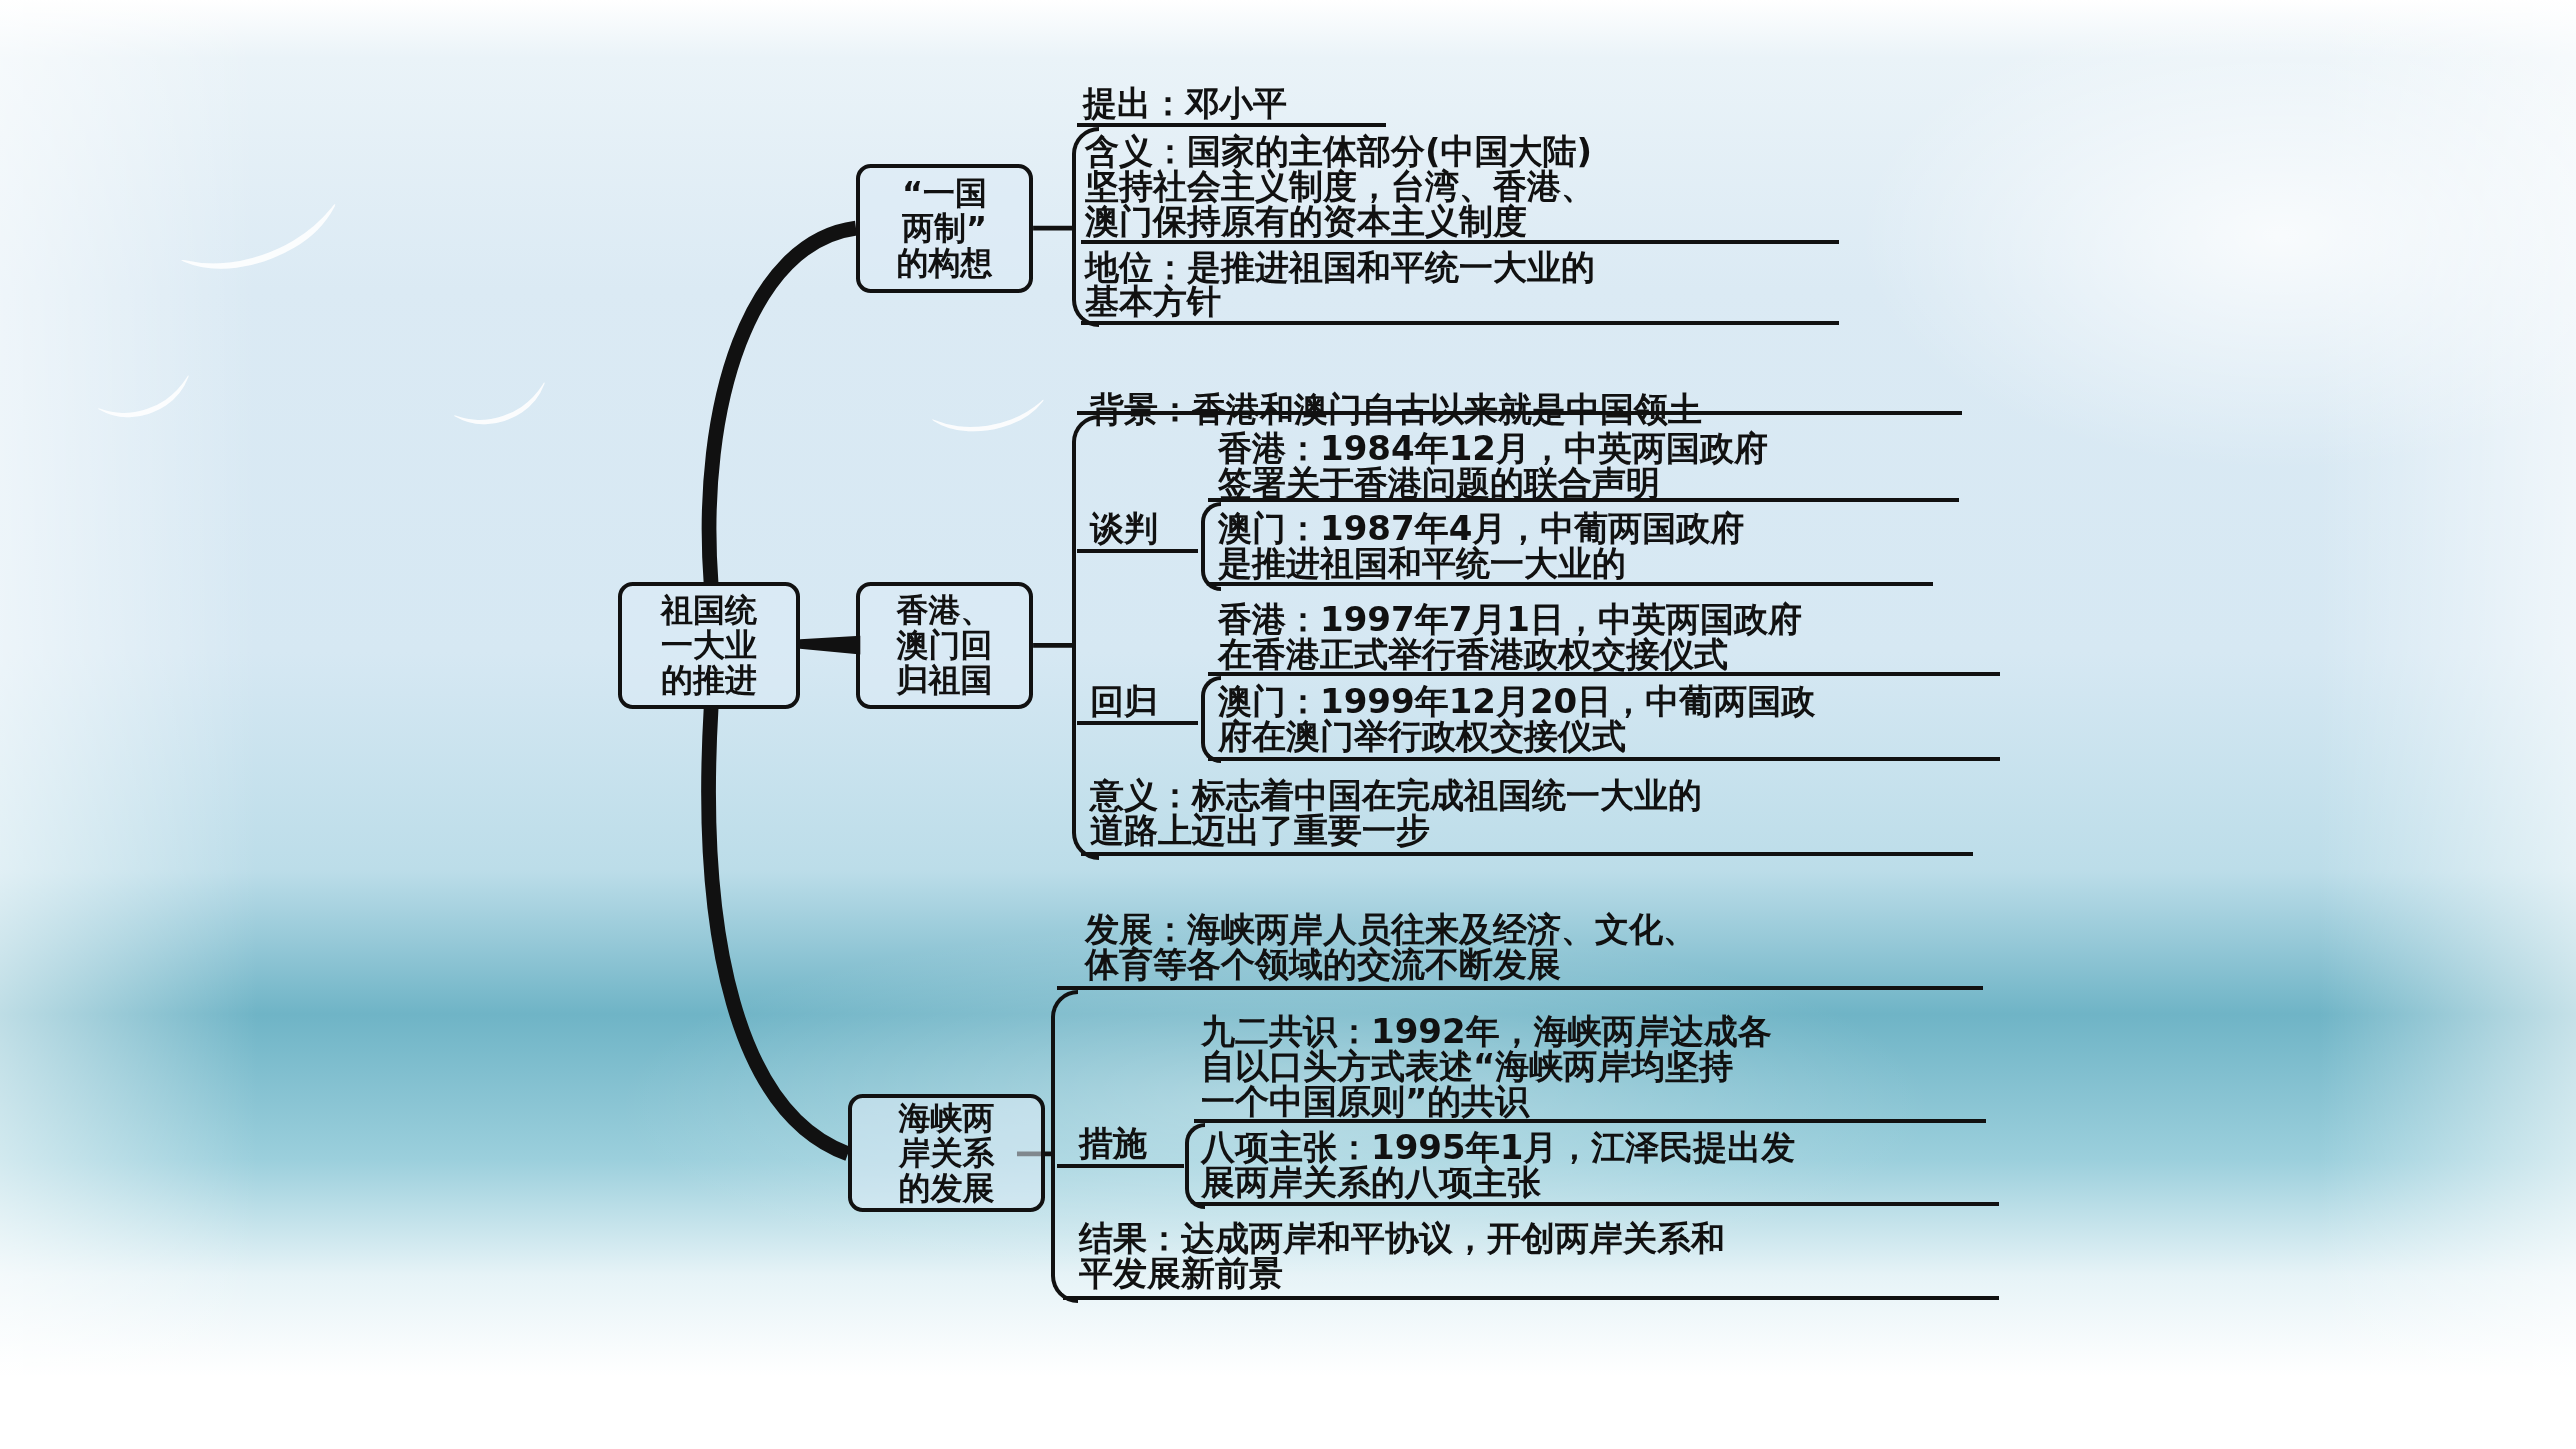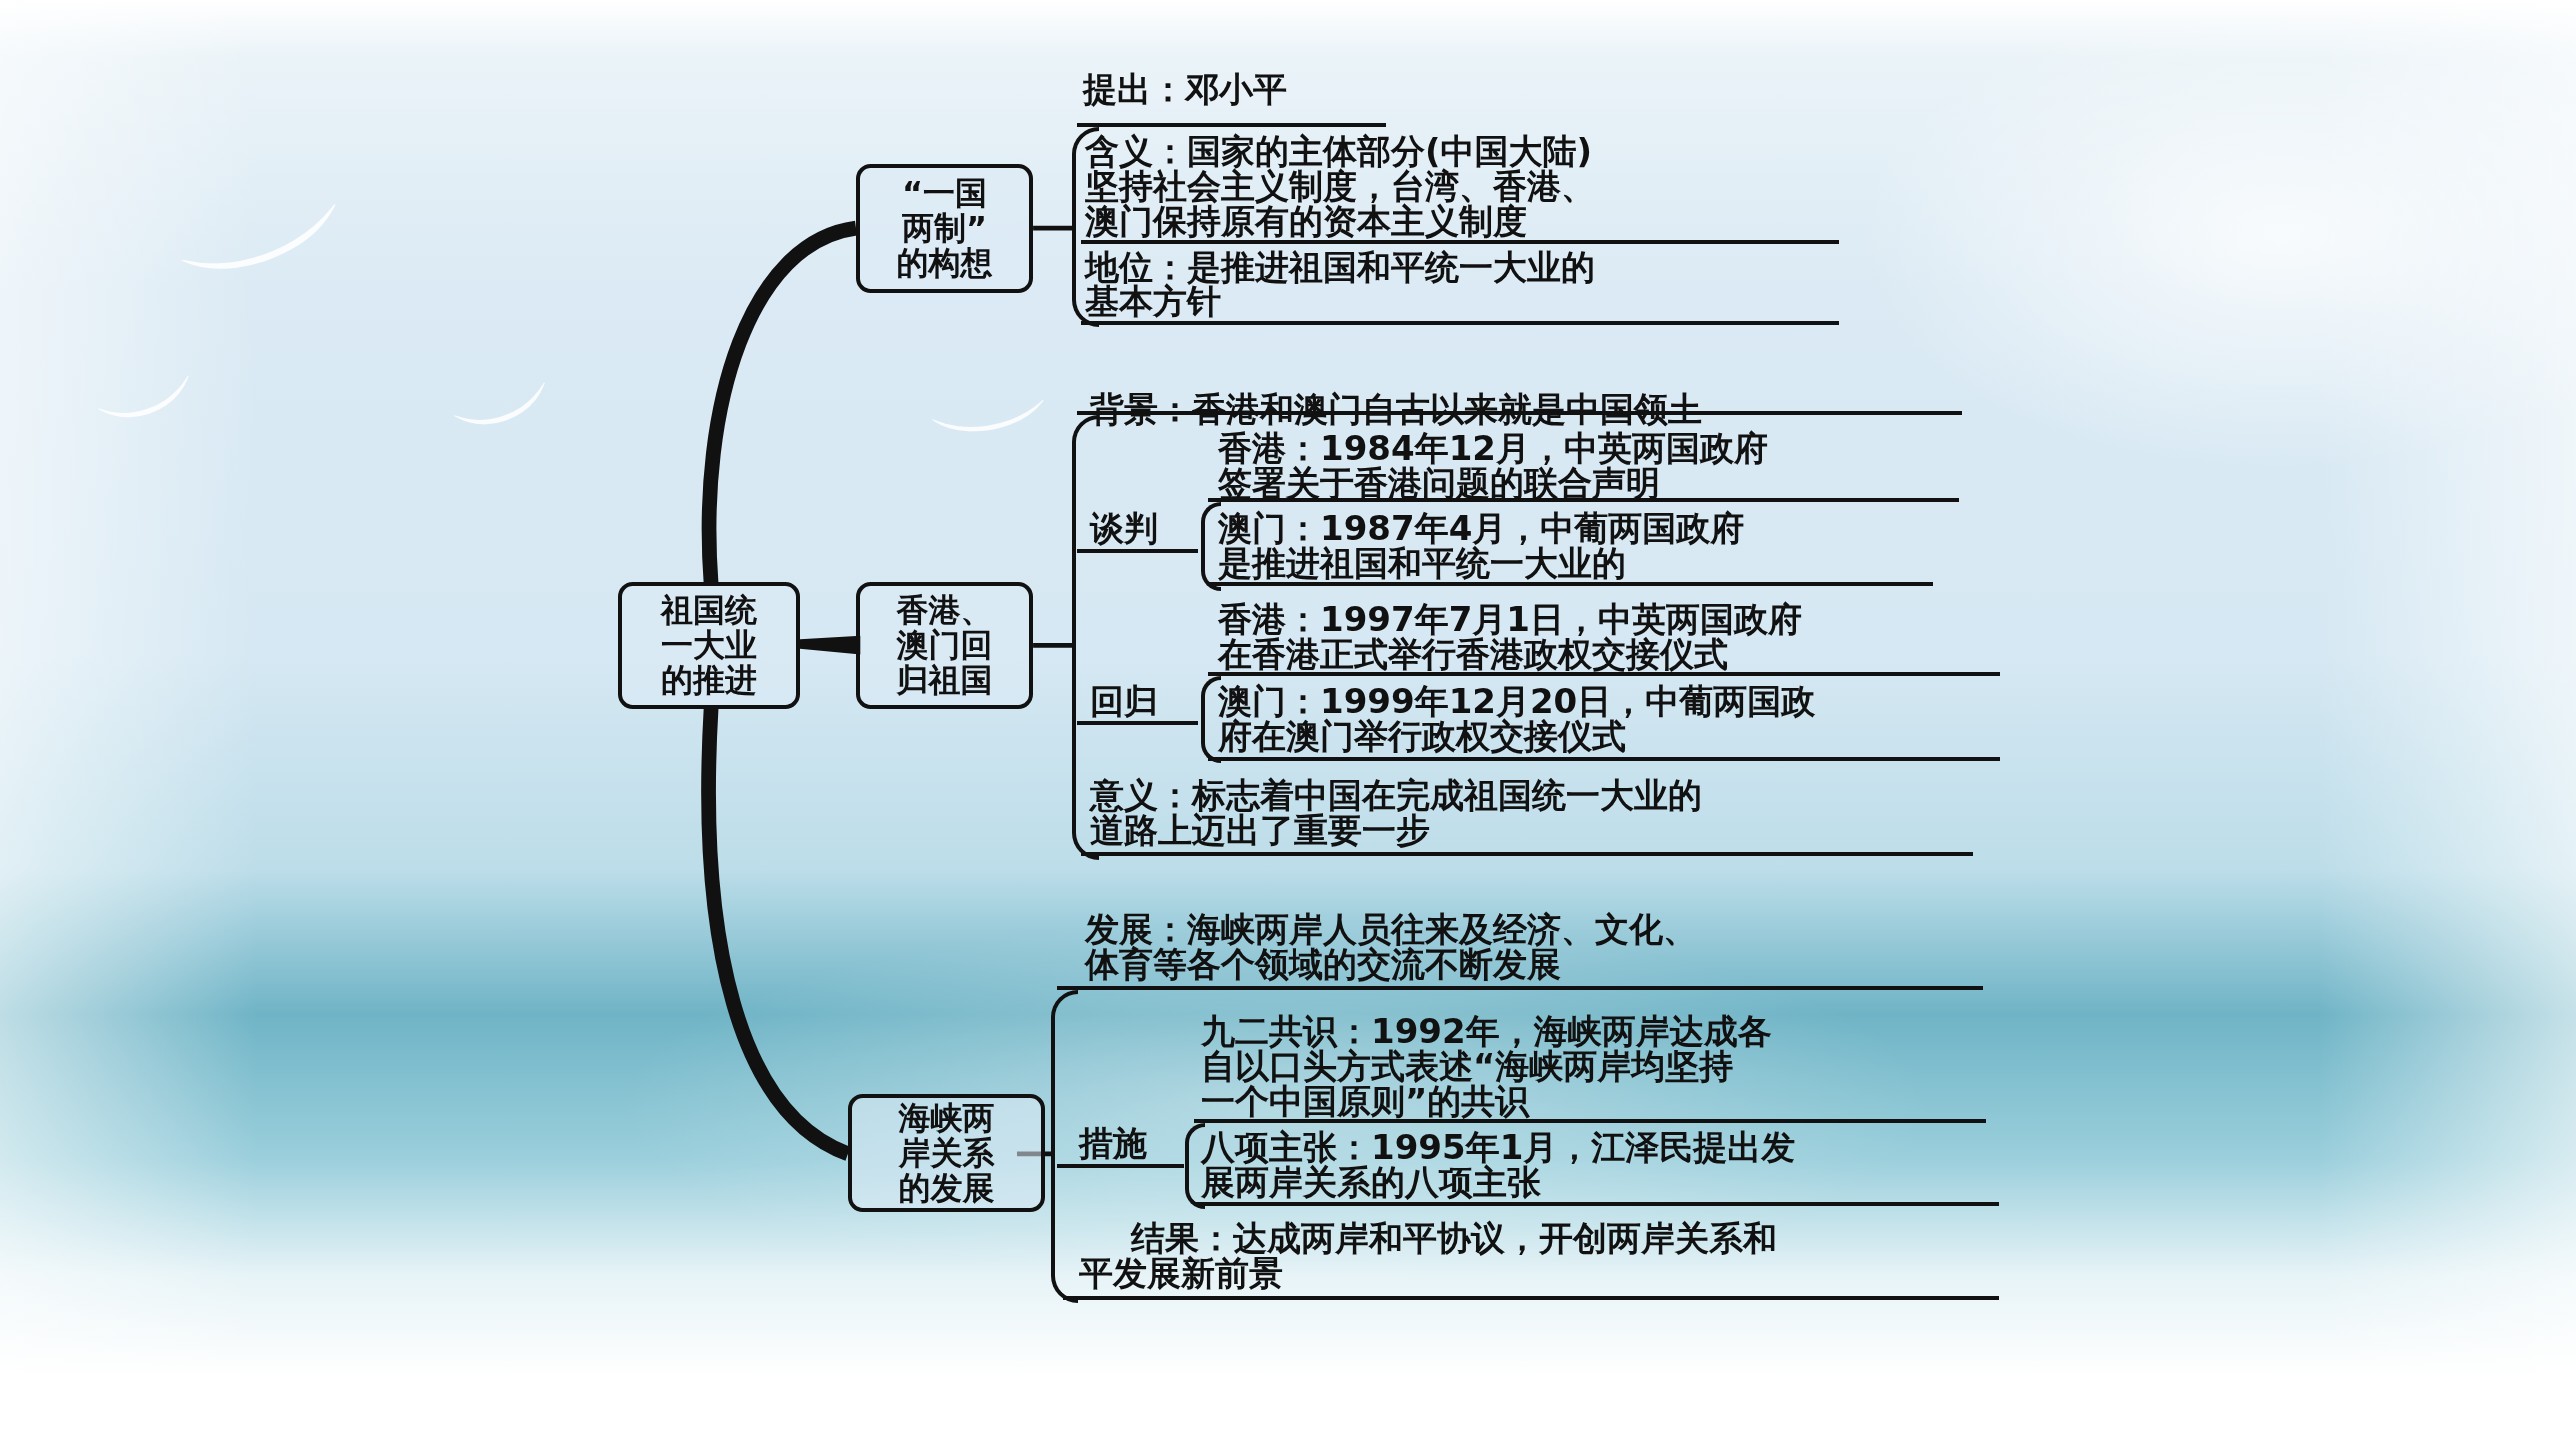--- a/index.html
+++ b/index.html
@@ -43,21 +43,21 @@
 <div class="node" style="left:856px;top:164px;width:177px;height:129px;">“一国
 两制”
 的构想</div>
 <div class="node" style="left:856px;top:582px;width:177px;height:127px;">香港、
 澳门回
 归祖国</div>
 <div class="node" style="left:848px;top:1094px;width:197px;height:118px;">海峡两
 岸关系
 的发展</div>
 
-<div class="txt" style="left:1083px;top:72px;">提出：邓小平</div>
+<div class="txt" style="left:1083px;top:86px;">提出：邓小平</div>
 <div class="uline" style="left:1077px;top:123px;width:309px;"></div>
 <div class="brace" style="left:1072px;top:127px;width:27px;height:200px;"></div>
 <div class="txt" style="left:1085px;top:134px;">含义：国家的主体部分(中国大陆)</div>
 <div class="txt" style="left:1085px;top:169px;">坚持社会主义制度，台湾、香港、</div>
 <div class="txt" style="left:1085px;top:204px;">澳门保持原有的资本主义制度</div>
 <div class="uline" style="left:1081px;top:240px;width:758px;"></div>
 <div class="txt" style="left:1085px;top:250px;">地位：是推进祖国和平统一大业的</div>
 <div class="txt" style="left:1085px;top:284px;">基本方针</div>
 <div class="uline" style="left:1081px;top:321px;width:758px;"></div>
 
@@ -98,16 +98,16 @@
 <div class="uline" style="left:1057px;top:1164px;width:127px;"></div>
 <div class="txt" style="left:1201px;top:1014px;">九二共识：1992年，海峡两岸达成各</div>
 <div class="txt" style="left:1201px;top:1049px;">自以口头方式表述“海峡两岸均坚持</div>
 <div class="txt" style="left:1201px;top:1084px;">一个中国原则”的共识</div>
 <div class="uline" style="left:1194px;top:1119px;width:792px;"></div>
 <div class="brace" style="left:1185px;top:1123px;width:20px;height:86px;border-radius:20px 0 0 20px;"></div>
 <div class="txt" style="left:1201px;top:1130px;">八项主张：1995年1月，江泽民提出发</div>
 <div class="txt" style="left:1201px;top:1165px;">展两岸关系的八项主张</div>
 <div class="uline" style="left:1194px;top:1202px;width:805px;"></div>
 
-<div class="txt" style="left:1131px;top:1221px;">结果：达成两岸和平协议，开创两岸关系和</div>
+<div class="txt" style="left:1079px;top:1221px;">结果：达成两岸和平协议，开创两岸关系和</div>
 <div class="txt" style="left:1079px;top:1256px;">平发展新前景</div>
 <div class="uline" style="left:1063px;top:1296px;width:936px;"></div>
 
 
 </body></html>

